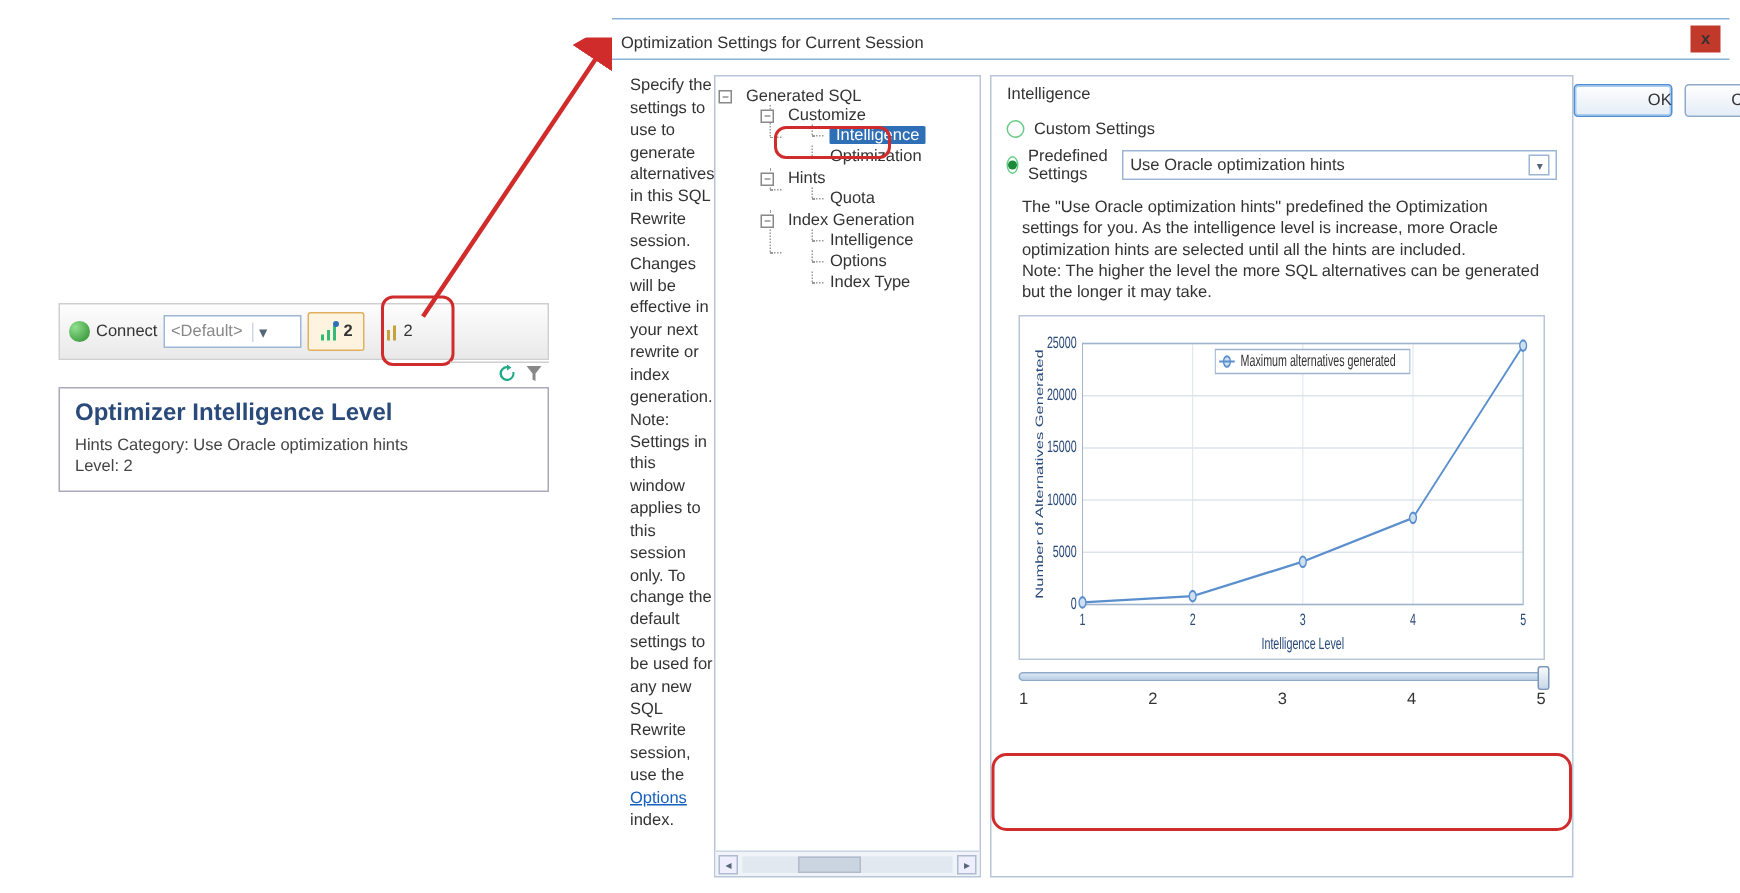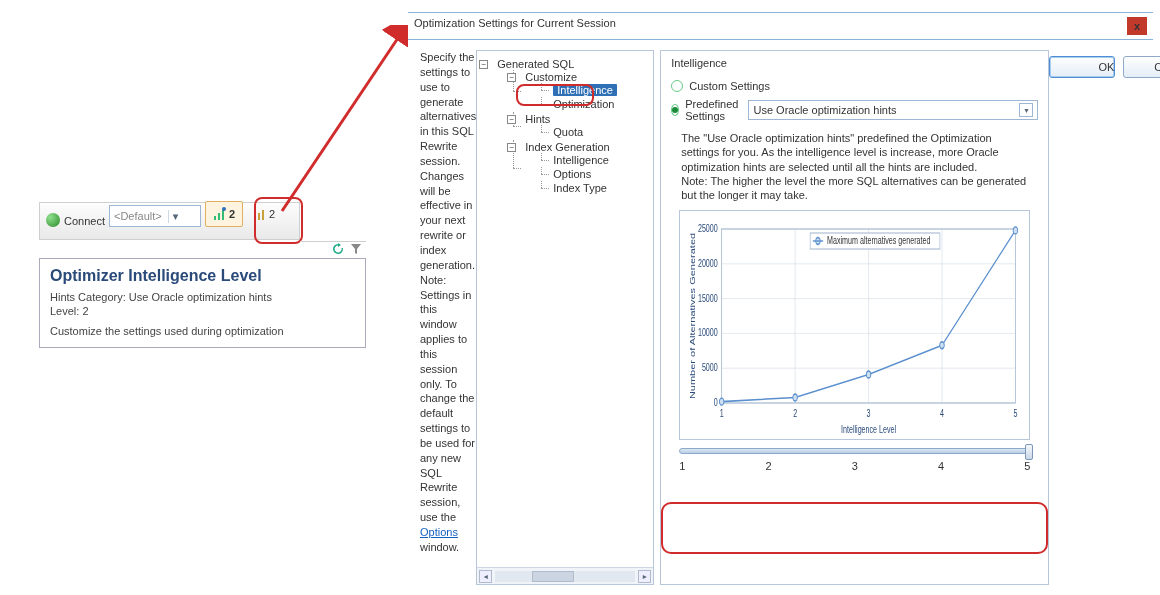--- a/index.html
+++ b/index.html
@@ -1,20 +1,20 @@
 <!DOCTYPE html>
 <html><head>
 <meta charset="utf-8">
 <style>
   *{box-sizing:border-box;font-family:"Segoe UI",Tahoma,sans-serif;font-size:11px;color:#333}
   body{margin:0;width:1160px;height:595px;position:relative;background:#fff}
   
-  .toolbar-frag{position:absolute;left:39px;top:202px;width:261px;height:38px;
+  .toolbar-frag{position:absolute;left:39px;top:202px;width:327px;height:38px;
     background:linear-gradient(#fdfdfd,#e9e9e9);border:1px solid #cfcfcf;
-    display:flex;align-items:flex-end;padding:12px 6px;gap:4px}
+    display:flex;align-items:center;padding:0 6px;gap:4px}
   .connect-icon{width:14px;height:14px;border-radius:50%;
     background:radial-gradient(circle at 30% 30%,#8fe08f,#2a8a2a)}
   .connect-label{color:#333}
   .combo{height:22px;border:1px solid #9cb6d4;background:#fff;display:flex;
     align-items:center;padding:0 4px;gap:6px}
   .combo span{color:#888}
   .combo .chev{border-left:1px solid #cfd8e5;padding-left:4px;color:#567}
   .tb-btn{height:26px;min-width:38px;border:1px solid #e0b060;background:#fdf3de;
     border-radius:2px;display:flex;align-items:center;justify-content:center;gap:2px;
     font-weight:bold;color:#265}
@@ -33,21 +33,21 @@
     border-top:1px solid #cfcfcf;display:flex;justify-content:flex-end;gap:6px;padding:1px 4px 0 0}
   .stub span{width:12px;height:12px;display:inline-block}
   .stub2{position:absolute;left:300px;top:281px;width:66px;height:16px;
     border-top:1px solid #cfcfcf;background:#f5f5f5;display:flex;justify-content:flex-end;gap:6px;padding:1px 4px 0 0}
   
   .arrow{position:absolute;left:268px;top:25px;pointer-events:none}
   
   .dialog{position:absolute;left:408px;top:12px;width:745px;height:580px;
     border-top:1px solid #8bb3d9;background:#fff}
   .dlg-title{padding:4px 6px;border-bottom:1px solid #8bb3d9;display:flex;
-    justify-content:space-between;align-items:flex-start}
+    justify-content:space-between;align-items:flex-end}
   .dlg-title span{color:#333}
   .close-btn{width:20px;height:18px;background:#c0392b;color:#fff;
     display:flex;align-items:center;justify-content:center;font-weight:bold;
     font-size:10px;line-height:1}
   .dlg-body{padding:10px 12px 8px 12px;display:flex;flex-direction:row;height:calc(100% - 26px)}
   .intro{color:#444;line-height:1.35;margin-bottom:8px}
   .intro a{color:#1560bd;text-decoration:underline}
   .panes{flex:1;display:flex;gap:6px;min-height:0}
   
   .tree-wrap{width:178px;border:1px solid #b8c6d9;display:flex;flex-direction:column}
@@ -160,21 +160,20 @@
     <svg width="12" height="12" viewBox="0 0 12 12">
         <path d="M1 1h10l-4 5v5l-2-1V6z" fill="#888"></path>
       </svg>
   </span>
 </div>
 
 <div class="tooltip">
   <h4>Optimizer Intelligence Level</h4>
   <p>Hints Category: Use Oracle optimization hints</p>
   <p>Level: 2</p>
-  <p style="margin-top:8px">Customize the settings used during optimization</p>
 </div>
 
 <svg class="arrow" width="160" height="200">
   <defs>
     <marker id="ah" markerWidth="12" markerHeight="12" refX="2" refY="6" orient="auto">
       <path d="M0 0L12 6L0 12z" fill="#d12c2c"></path>
     </marker>
   </defs>
   <line x1="14" y1="186" x2="132" y2="10" stroke="#d12c2c" stroke-width="3" marker-end="url(#ah)"></line>
 </svg>
@@ -182,21 +181,21 @@
 <div class="dialog">
   <div class="dlg-title">
     <span>Optimization Settings for Current Session</span>
     <div class="close-btn">
       <span>x</span>
     </div>
   </div>
   <div class="dlg-body">
     <div class="intro">
       <span>Specify the settings to use to generate alternatives in this SQL Rewrite session. Changes will be effective in your next rewrite or index generation.</span><br>
-      <span>Note: Settings in this window applies to this session only. To change the default settings to be used for any new SQL Rewrite session, use the </span><a href="#">Options</a><span> window.</span>
+      <span>Note: Settings in this window applies to this session only. To change the default settings to be used for any new SQL Rewrite session, use the </span><a href="#">Options</a><span> index.</span>
     </div>
 
     <div class="panes">
 
       <div class="tree-wrap" style="position:relative">
         <div class="tree">
           <ul>
             <li class="root">
               <span class="node-toggle">−</span>
               <span>Generated SQL</span>

